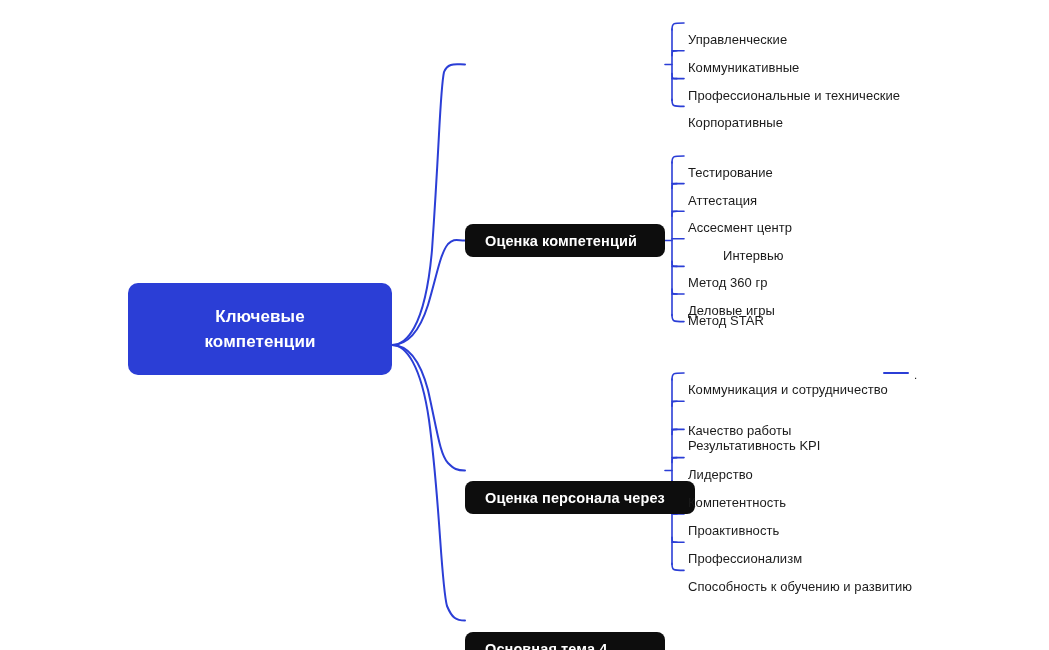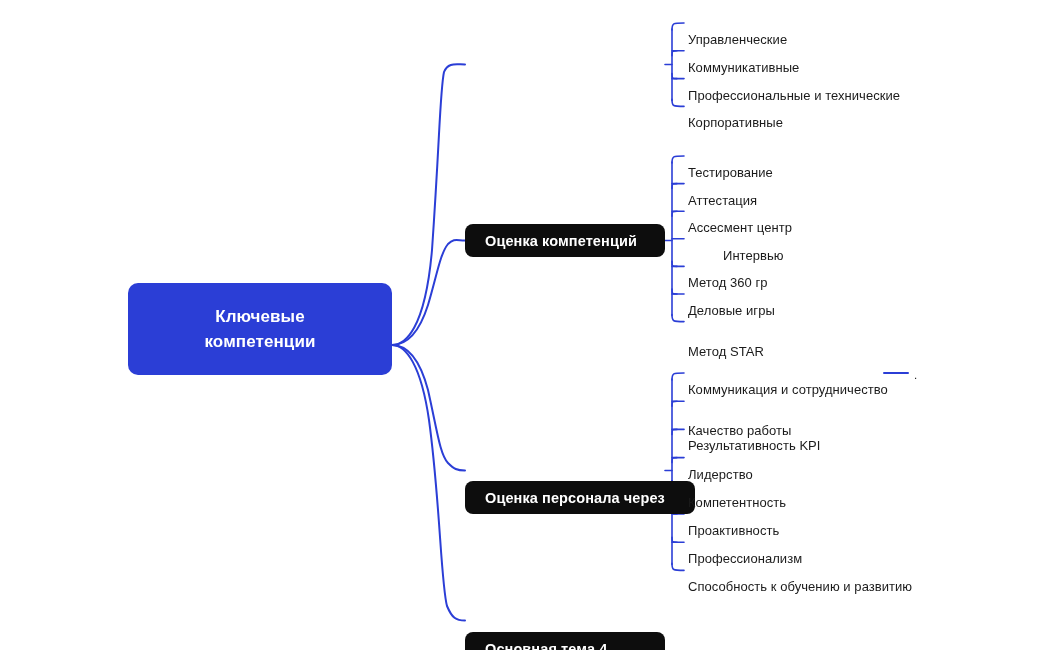--- a/index.html
+++ b/index.html
@@ -170,21 +170,21 @@
       <div class="leaf leaf-col" style="top: 23px;">Управленческие</div>
       <div class="leaf leaf-col" style="top: 50.8px;">Коммуникативные</div>
       <div class="leaf leaf-col" style="top: 78.6px;">Профессиональные и технические</div>
       <div class="leaf leaf-col" style="top: 106.4px;">Корпоративные</div>
       <div class="leaf leaf-col" style="top: 156px;">Тестирование</div>
       <div class="leaf leaf-col" style="top: 183.6px;">Аттестация</div>
       <div class="leaf leaf-col" style="top: 211.2px;">Ассесмент центр</div>
       <div class="leaf leaf-col" style="top: 238.8px; padding-left: 35px;">Интервью</div>
       <div class="leaf leaf-col" style="top: 266.4px;">Метод 360 гр</div>
       <div class="leaf leaf-col" style="top: 294px;">Деловые игры</div>
-      <div class="leaf leaf-col" style="top: 335px;">Метод STAR</div>
+      <div class="leaf leaf-col" style="top: 304px;">Метод STAR</div>
       <div class="leaf leaf-col" style="top: 373px;">Коммуникация и сотрудничество</div>
       <div class="leaf leaf-col" style="top: 414px;">Качество работы</div>
       <div class="leaf leaf-col" style="top: 429.4px;">Результативность KPI</div>
       <div class="leaf leaf-col" style="top: 457.6px;">Лидерство</div>
       <div class="leaf leaf-col" style="top: 485.8px;">Компетентность</div>
       <div class="leaf leaf-col" style="top: 514px;">Проактивность</div>
       <div class="leaf leaf-col" style="top: 542.2px;">Профессионализм</div>
       <div class="leaf leaf-col" style="top: 570.4px;">Способность к обучению и развитию</div>
     </div>
 

